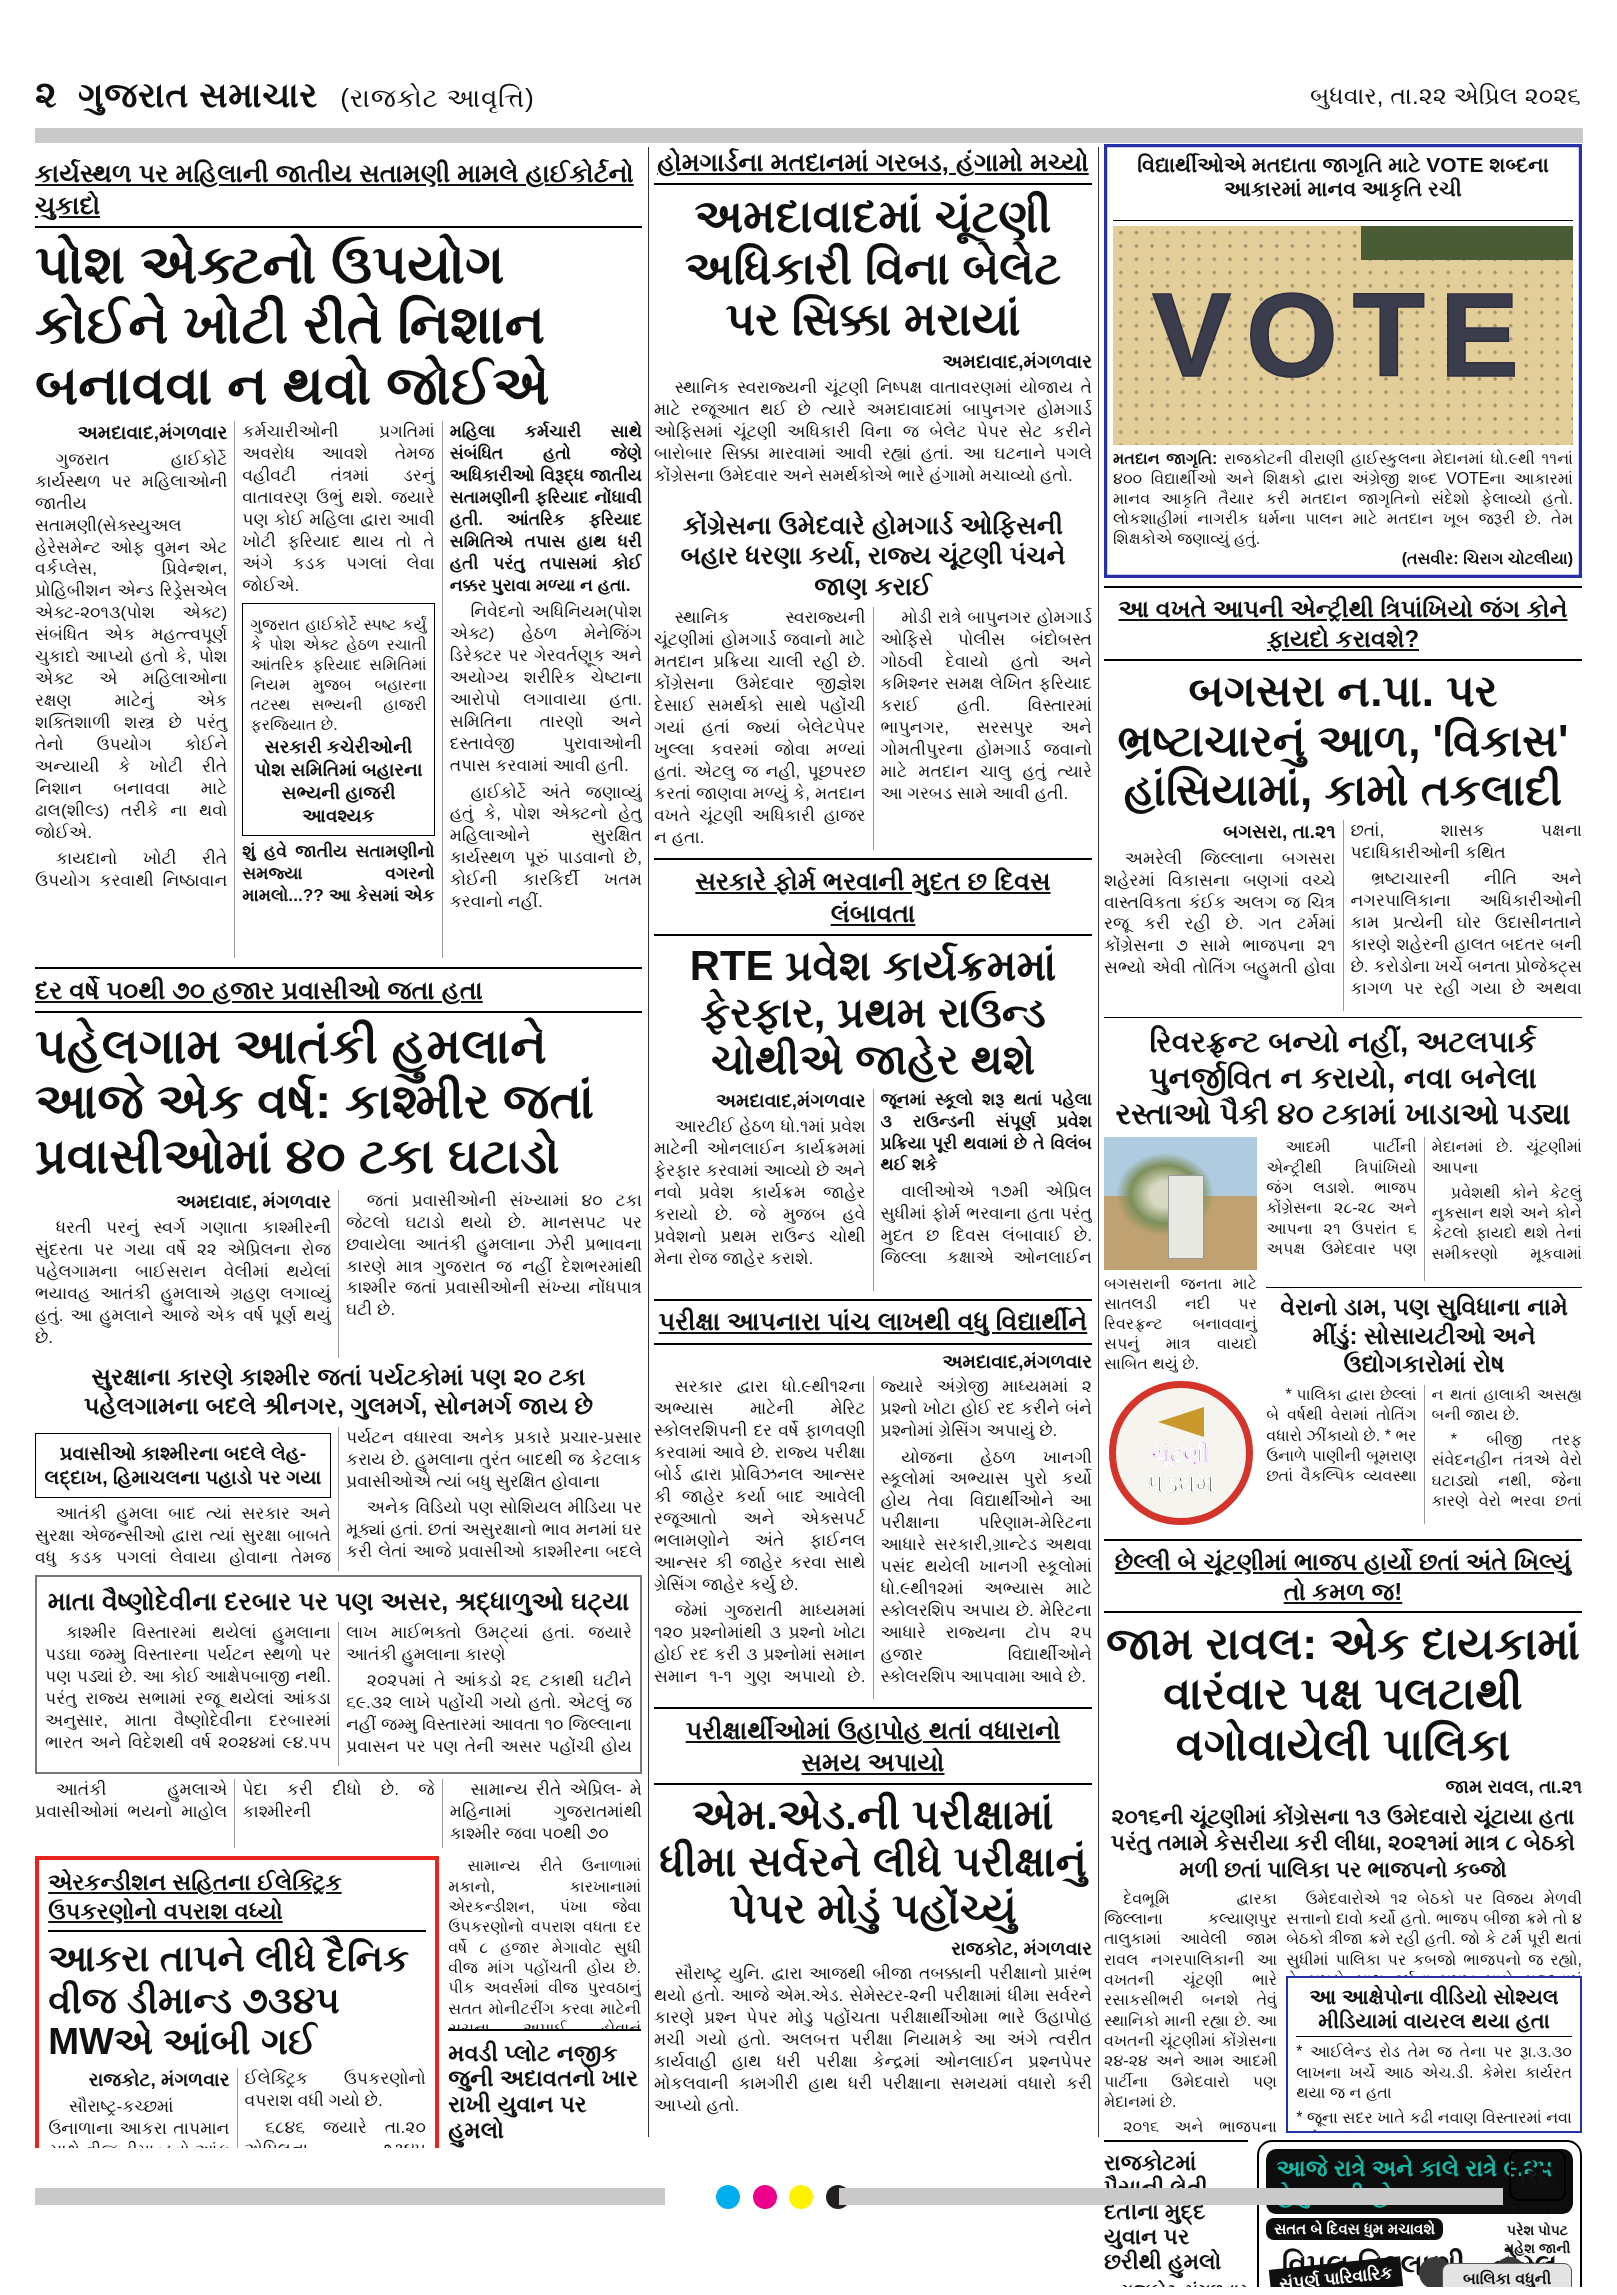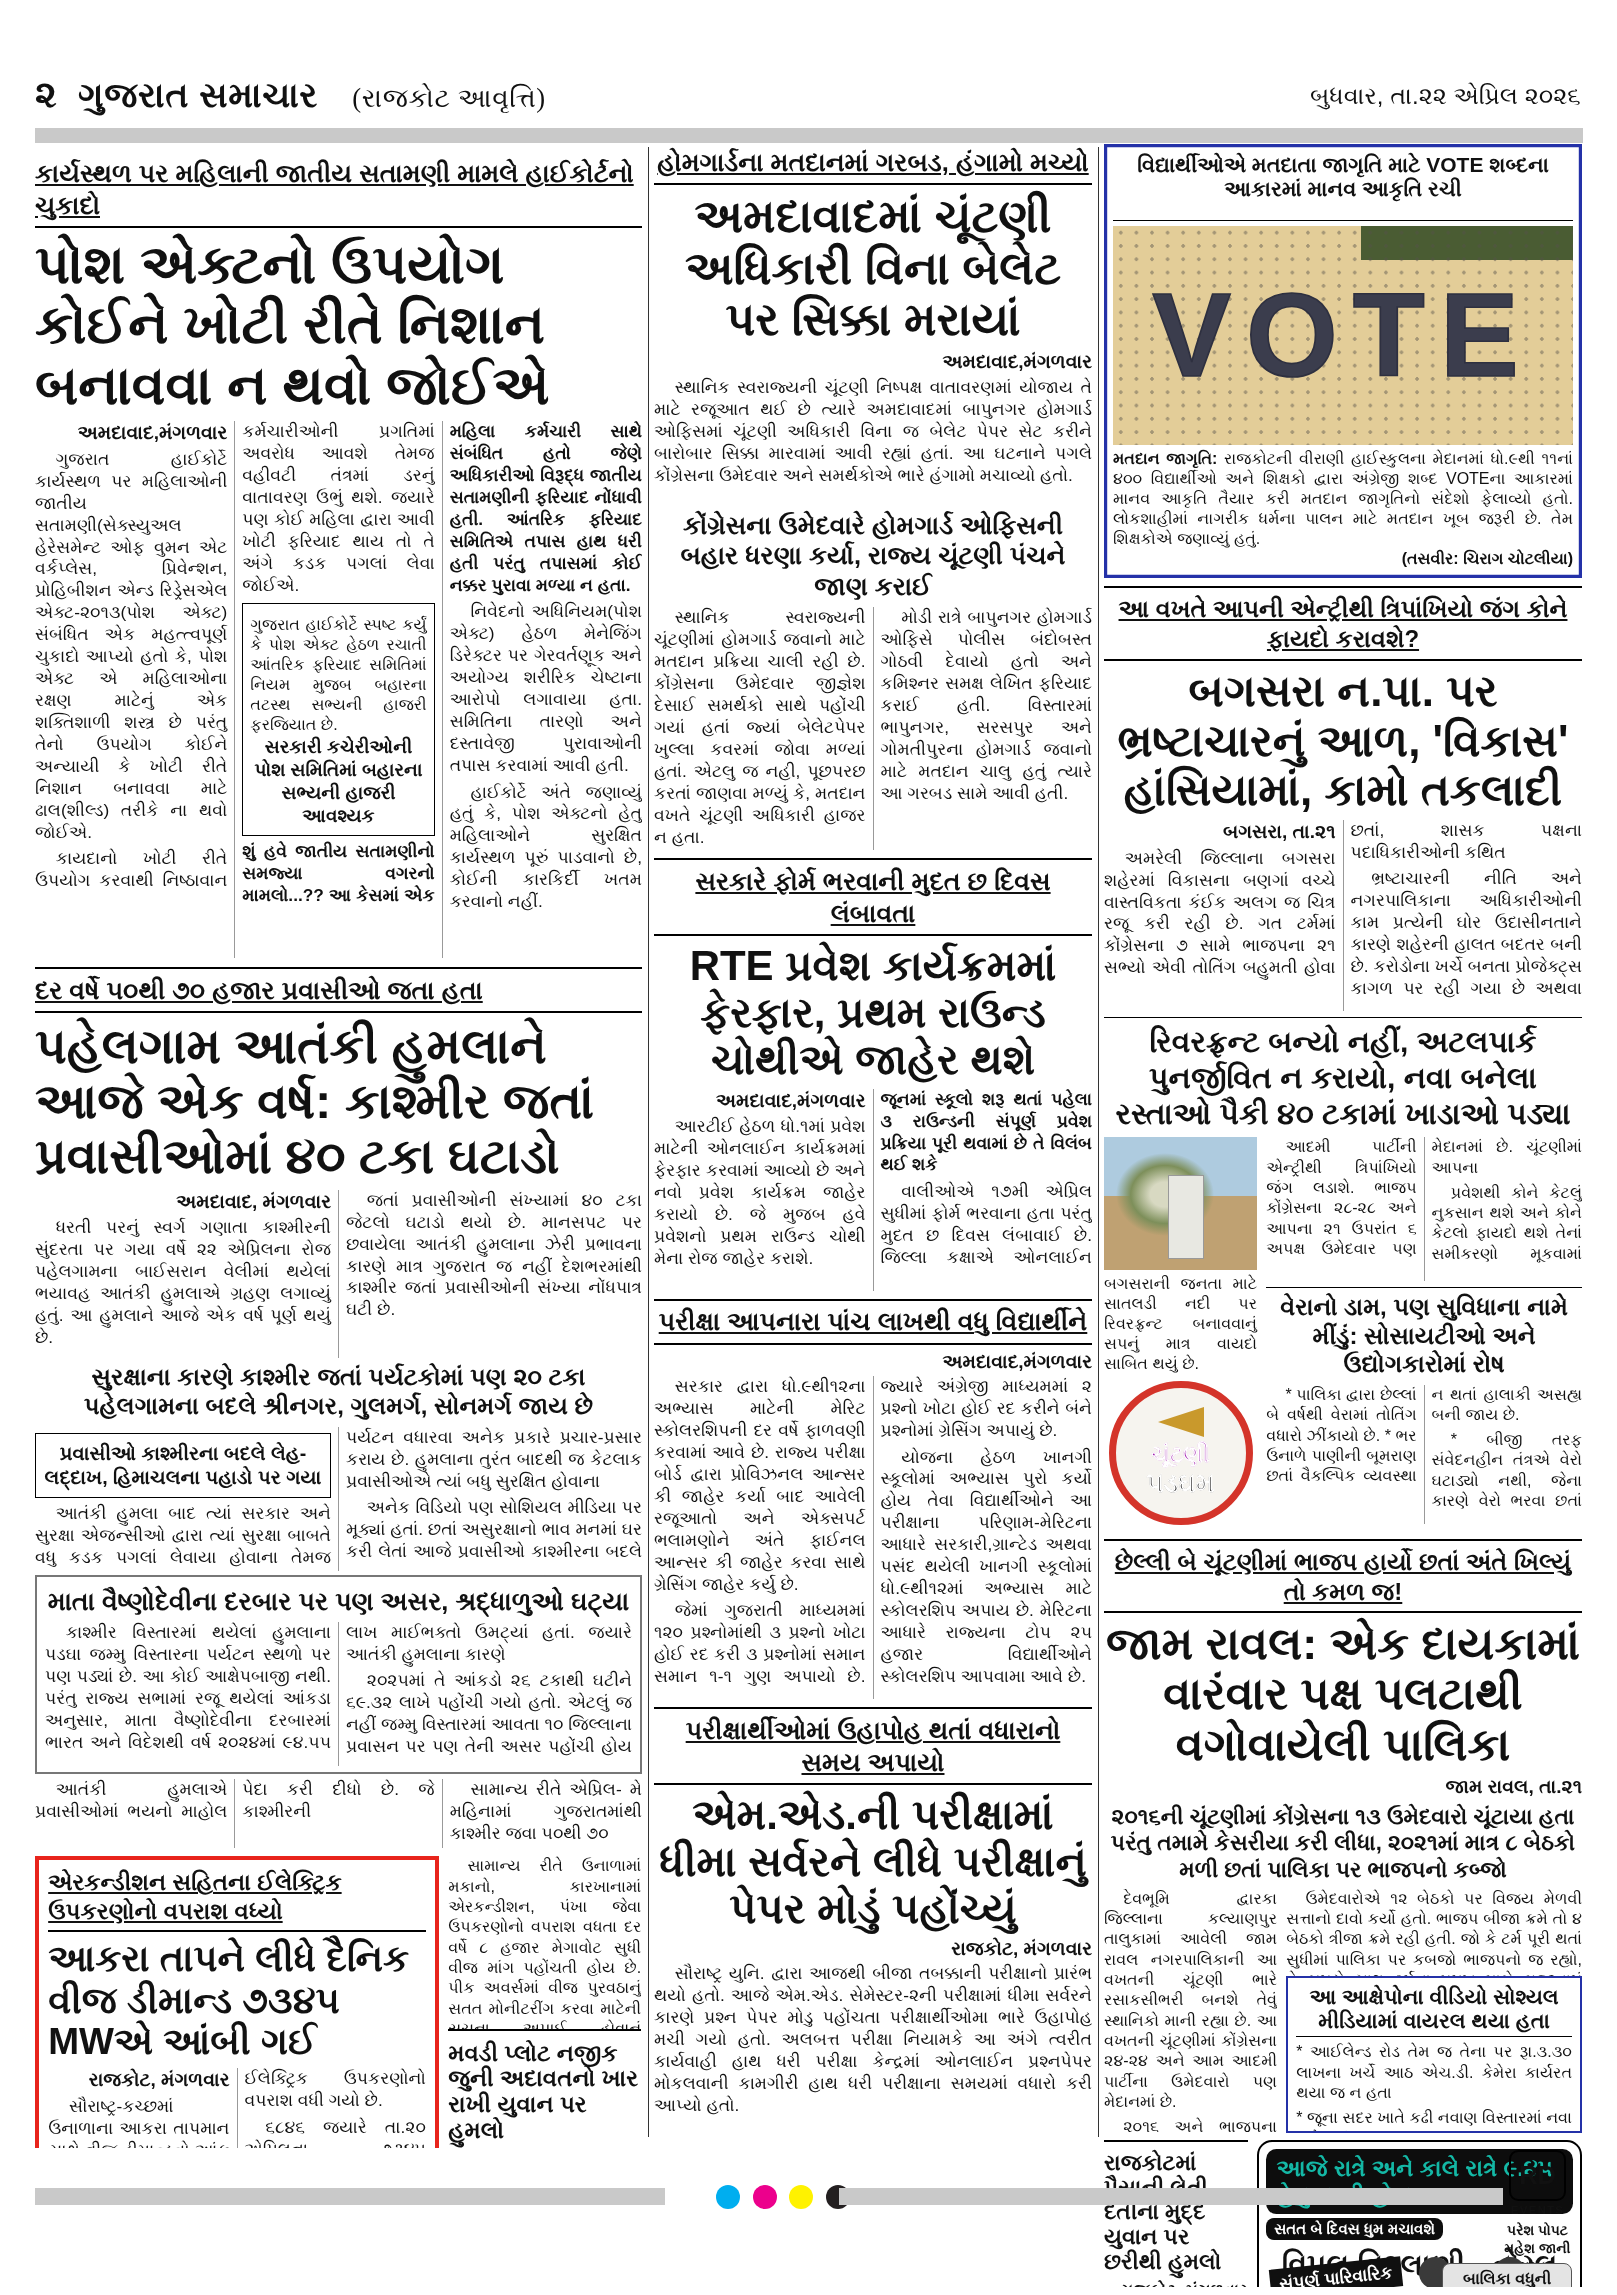--- a/index.html
+++ b/index.html
@@ -2,21 +2,21 @@
 <html style="font-size:9.2px"><head>
 <meta charset="utf-8">
 <style>
   html,body{margin:0;padding:0;background:#fff;}
   .sheet{position:relative;width:1617px;height:2295px;background:#fff;overflow:hidden;
          font-family:"Liberation Sans","DejaVu Sans",sans-serif;color:#111;}
   
   .masthead{position:absolute;left:35px;top:74px;width:1548px;height:50px;}
   .mast-left{position:absolute;left:0;top:0;font-weight:bold;font-size:35px;letter-spacing:0.6px;}
   .mast-left .pgnum{font-size:37px;margin-right:10.4px;}
-  .mast-left .ed{font-weight:normal;font-size:26.6px;margin-left:24px;font-family:Liberation Serif, serif;}
+  .mast-left .ed{font-weight:normal;font-size:26.6px;margin-left:12px;}
   .mast-date{position:absolute;right:2.3px;top:8px;font-size:24px;}
   .graybar{position:absolute;left:35px;top:128px;width:1548px;height:15px;background:#c9c9c9;}
   
   .vrule{position:absolute;top:147px;height:1990px;width:0;border-left:1.2px solid #333;}
   
   .kicker{font-weight:bold;font-size:25.4px;line-height:1.25;text-decoration:underline;
           border-bottom:2.3px solid #000;padding-bottom:4.6px;margin-bottom:5.8px;}
   .kicker.center{text-align:center;}
   .hl{font-weight:bold;line-height:1.12;margin:3.5px 0 5.8px;}
   .dateline{font-weight:bold;font-size:19px;text-align:right;margin-bottom:3.5px;}

